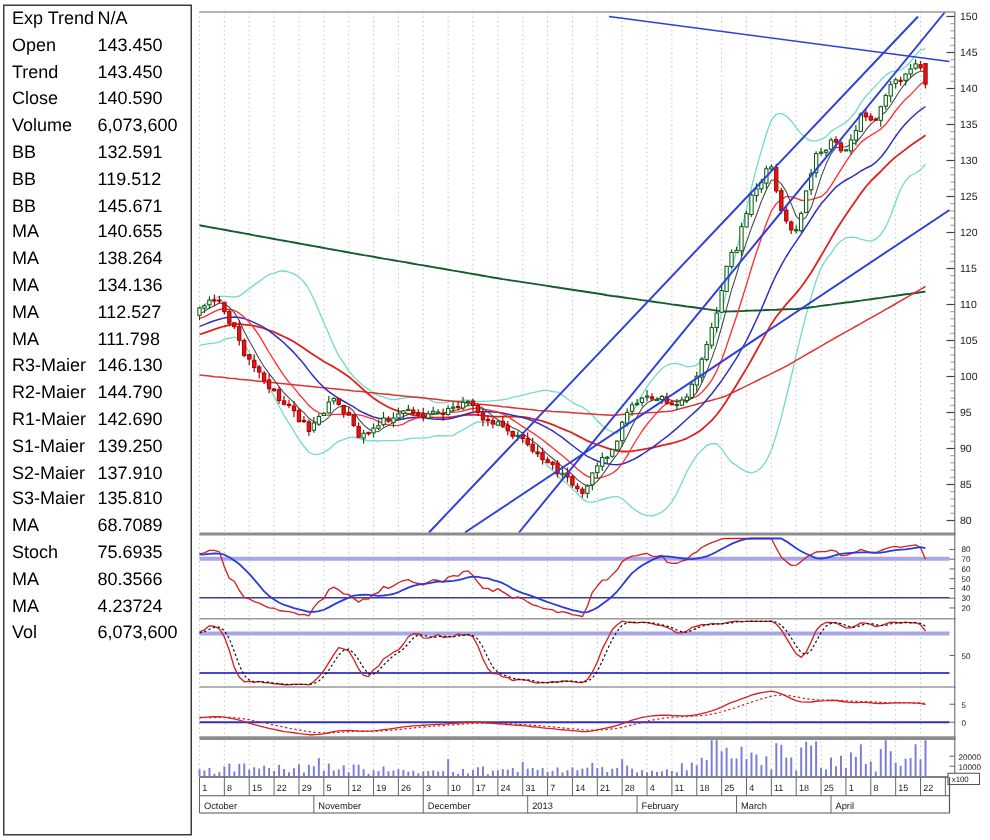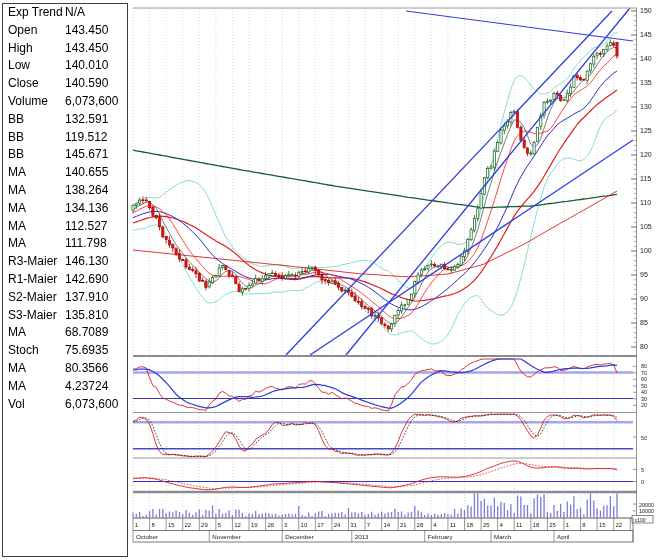--- a/index.html
+++ b/index.html
@@ -21,26 +21,22 @@
   <div class="dw" id="dataWindow">
       <div class="dwrow">
         <span class="dwlab">Exp Trend</span>
         <span class="dwval">N/A</span>
       </div>
       <div class="dwrow">
         <span class="dwlab">Open</span>
         <span class="dwval">143.450</span>
       </div>
       <div class="dwrow">
-        <span class="dwlab">High</span>
+        <span class="dwlab">Trend</span>
         <span class="dwval">143.450</span>
-      </div>
-      <div class="dwrow">
-        <span class="dwlab">Low</span>
-        <span class="dwval">140.010</span>
       </div>
       <div class="dwrow">
         <span class="dwlab">Close</span>
         <span class="dwval">140.590</span>
       </div>
       <div class="dwrow">
         <span class="dwlab">Volume</span>
         <span class="dwval">6,073,600</span>
       </div>
       <div class="dwrow">
@@ -73,22 +69,30 @@
       </div>
       <div class="dwrow">
         <span class="dwlab">MA</span>
         <span class="dwval">111.798</span>
       </div>
       <div class="dwrow">
         <span class="dwlab">R3-Maier</span>
         <span class="dwval">146.130</span>
       </div>
       <div class="dwrow">
+        <span class="dwlab">R2-Maier</span>
+        <span class="dwval">144.790</span>
+      </div>
+      <div class="dwrow">
         <span class="dwlab">R1-Maier</span>
         <span class="dwval">142.690</span>
+      </div>
+      <div class="dwrow">
+        <span class="dwlab">S1-Maier</span>
+        <span class="dwval">139.250</span>
       </div>
       <div class="dwrow">
         <span class="dwlab">S2-Maier</span>
         <span class="dwval">137.910</span>
       </div>
       <div class="dwrow">
         <span class="dwlab">S3-Maier</span>
         <span class="dwval">135.810</span>
       </div>
       <div class="dwrow">

